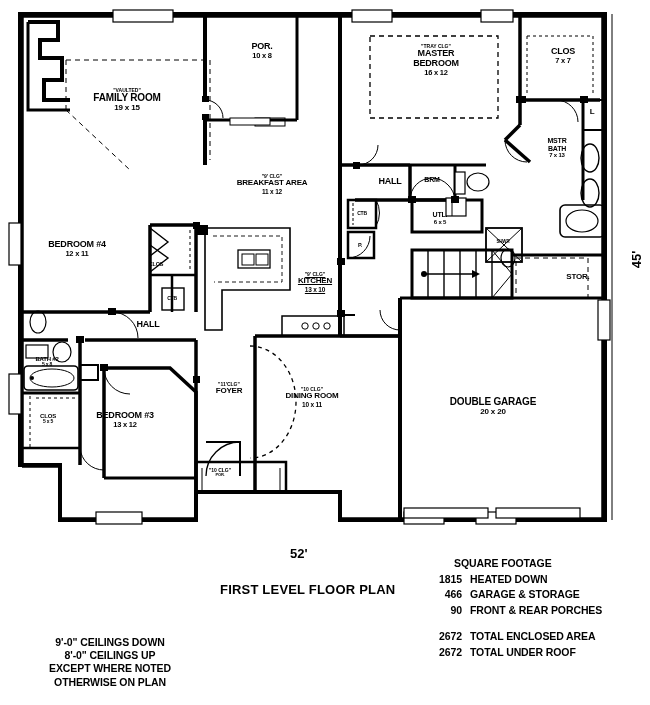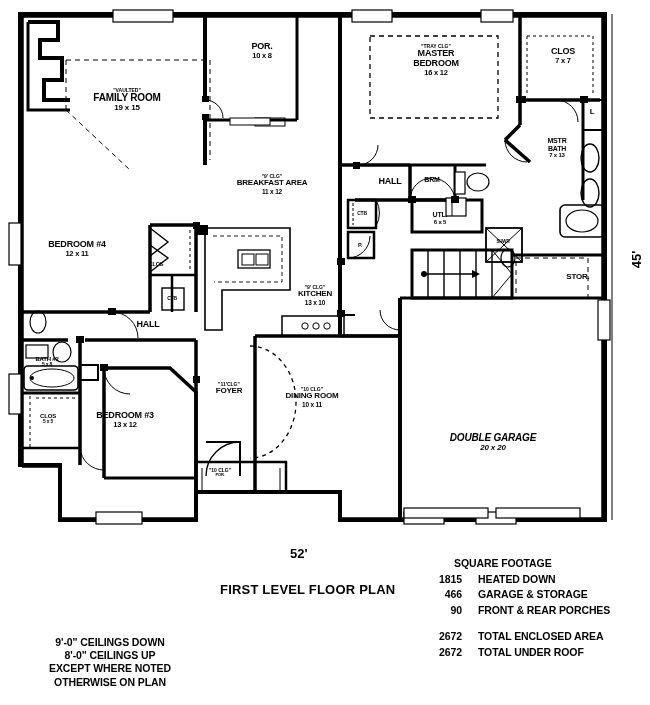--- a/index.html
+++ b/index.html
@@ -24,21 +24,21 @@
   #title{position:absolute;left:220px;top:582px;font-size:13px;font-weight:bold;letter-spacing:0.2px;}
 
   #ceilnote{position:absolute;left:22px;top:636px;width:176px;text-align:center;
             font-size:10.5px;font-weight:bold;line-height:13.2px;letter-spacing:-0.1px;}
 
   #sqft{position:absolute;left:428px;top:556px;font-size:10.5px;font-weight:bold;
         line-height:15.6px;letter-spacing:-0.1px;}
   #sqft .hdr{margin-left:26px;}
   #sqft .row{display:flex;gap:8px;}
   #sqft .num{width:34px;text-align:right;}
-  #sqft .txt{margin-left:8px;}
+  #sqft .txt{}
   #sqft .gap{height:11px;}
 </style>
 </head>
 <body>
 
 <svg id="plan" viewBox="0 0 650 705">
   <defs>
     <pattern id="hatch" width="4" height="4" patternUnits="userSpaceOnUse" patternTransform="rotate(45)">
       <line x1="0" y1="0" x2="0" y2="4" stroke="#000" stroke-width="1"></line>
     </pattern>
@@ -340,21 +340,21 @@
       <span class="nm">BREAKFAST AREA</span>
       <span class="dim">11 x 12</span>
     </div>
     <div class="lbl t9" style="left: 390px; top: 177px;">
       <span class="nm">HALL</span>
     </div>
     <div class="lbl t9" style="left: 77px; top: 240px;">
       <span class="nm">BEDROOM #4</span>
       <span class="dim">12 x 11</span>
     </div>
-    <div class="lbl t8" style="left: 315px; top: 285px;">
+    <div class="lbl t8" style="left: 315px; top: 272px; text-decoration: underline;">
       <span class="clg">"9' CLG"</span>
       <span class="nm">KITCHEN</span>
       <span class="dim">13 x 10</span>
     </div>
     <div class="lbl t7" style="left: 440px; top: 211px;">
       <span class="nm">UTL.</span>
       <span class="dim">6 x 5</span>
     </div>
     <div class="lbl t8" style="left: 578px; top: 273px;">
       <span class="nm">STOR.</span>
@@ -376,21 +376,21 @@
       <span class="dim">10 x 11</span>
     </div>
     <div class="lbl t6" style="left: 48px; top: 413px;">
       <span class="nm">CLOS</span>
       <span class="dim">5 x 5</span>
     </div>
     <div class="lbl t9" style="left: 125px; top: 411px;">
       <span class="nm">BEDROOM #3</span>
       <span class="dim">13 x 12</span>
     </div>
-    <div class="lbl t10" style="left: 493px; top: 433px; font-style: italic;">
+    <div class="lbl t10" style="left: 493px; top: 397px;">
       <span class="nm">DOUBLE GARAGE</span>
       <span class="dim">20 x 20</span>
     </div>
     <div class="lbl t4" style="left: 220px; top: 468px;">
       <span class="clg">"10 CLG"</span>
       <span class="nm">POR.</span>
     </div>
   </div>
 
 <div id="small-labels">

